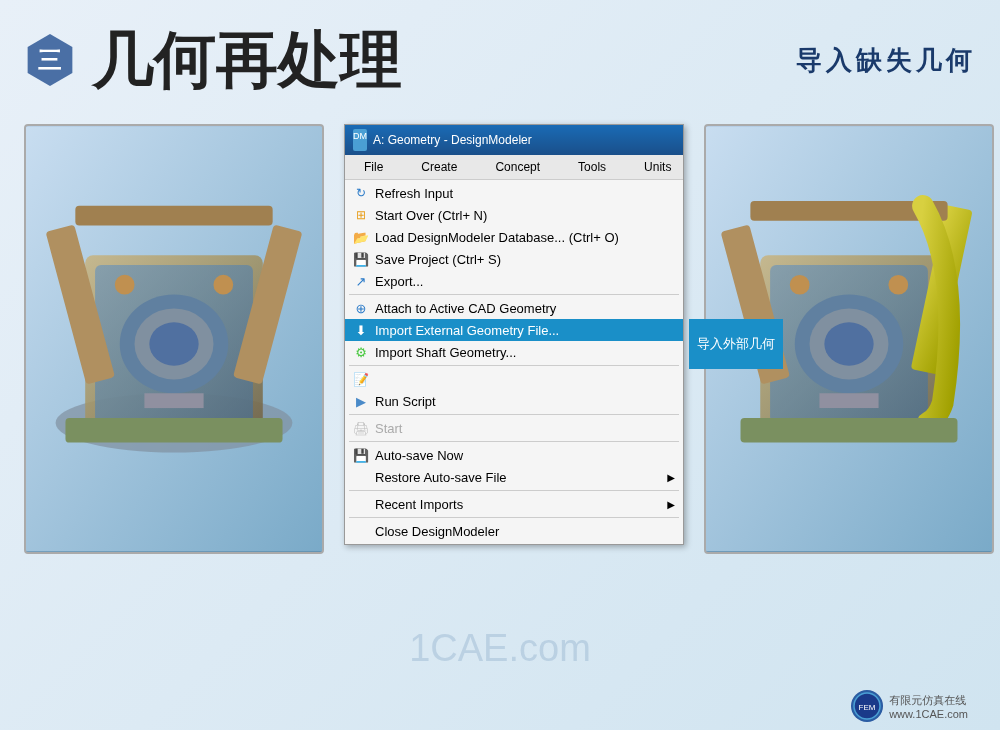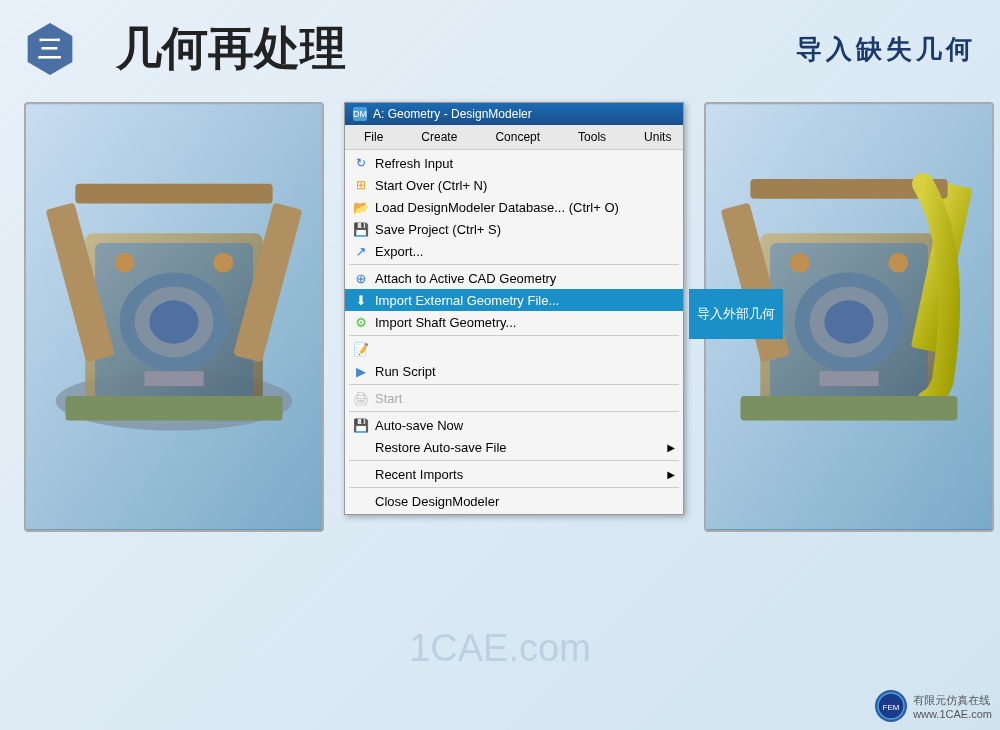--- a/index.html
+++ b/index.html
@@ -40,26 +40,25 @@
     }
 
     .header-badge-text {
       color: #fff;
       font-size: 24px;
       font-weight: bold;
       font-family: serif;
     }
 
     .header-title {
-      font-size: 46px;
+      font-size: 62px;
       font-weight: bold;
       color: #222;
       font-family: "SimHei", "Microsoft YaHei", serif;
       flex: 1;
-      margin-left: 24px;
     }
 
     .header-subtitle {
       font-size: 26px;
       color: #1a3a6b;
       font-weight: bold;
       font-family: "SimHei", "Microsoft YaHei", serif;
       letter-spacing: 4px;
     }
 
@@ -122,21 +121,21 @@
       color: #fff;
       padding: 4px 8px;
       font-size: 12px;
       display: flex;
       align-items: center;
       gap: 6px;
     }
 
     .menu-titlebar-icon {
       width: 14px;
-      height: 14px;
+      height: 22px;
       background: #4a9fd4;
       border-radius: 2px;
       display: inline-block;
       font-size: 9px;
       color: white;
       text-align: left;
       line-height: 14px;
     }
 
     .menu-bar {
@@ -225,21 +224,21 @@
       white-space: nowrap;
       pointer-events: none;
       z-index: 1;
       font-family: "SimHei", "Microsoft YaHei", sans-serif;
     }
 
     
     .footer {
       position: absolute;
       bottom: 8px;
-      right: 8px;
+      right: 32px;
       display: flex;
       align-items: center;
       gap: 10px;
     }
 
     .footer-logo {
       display: flex;
       align-items: center;
       gap: 6px;
     }

